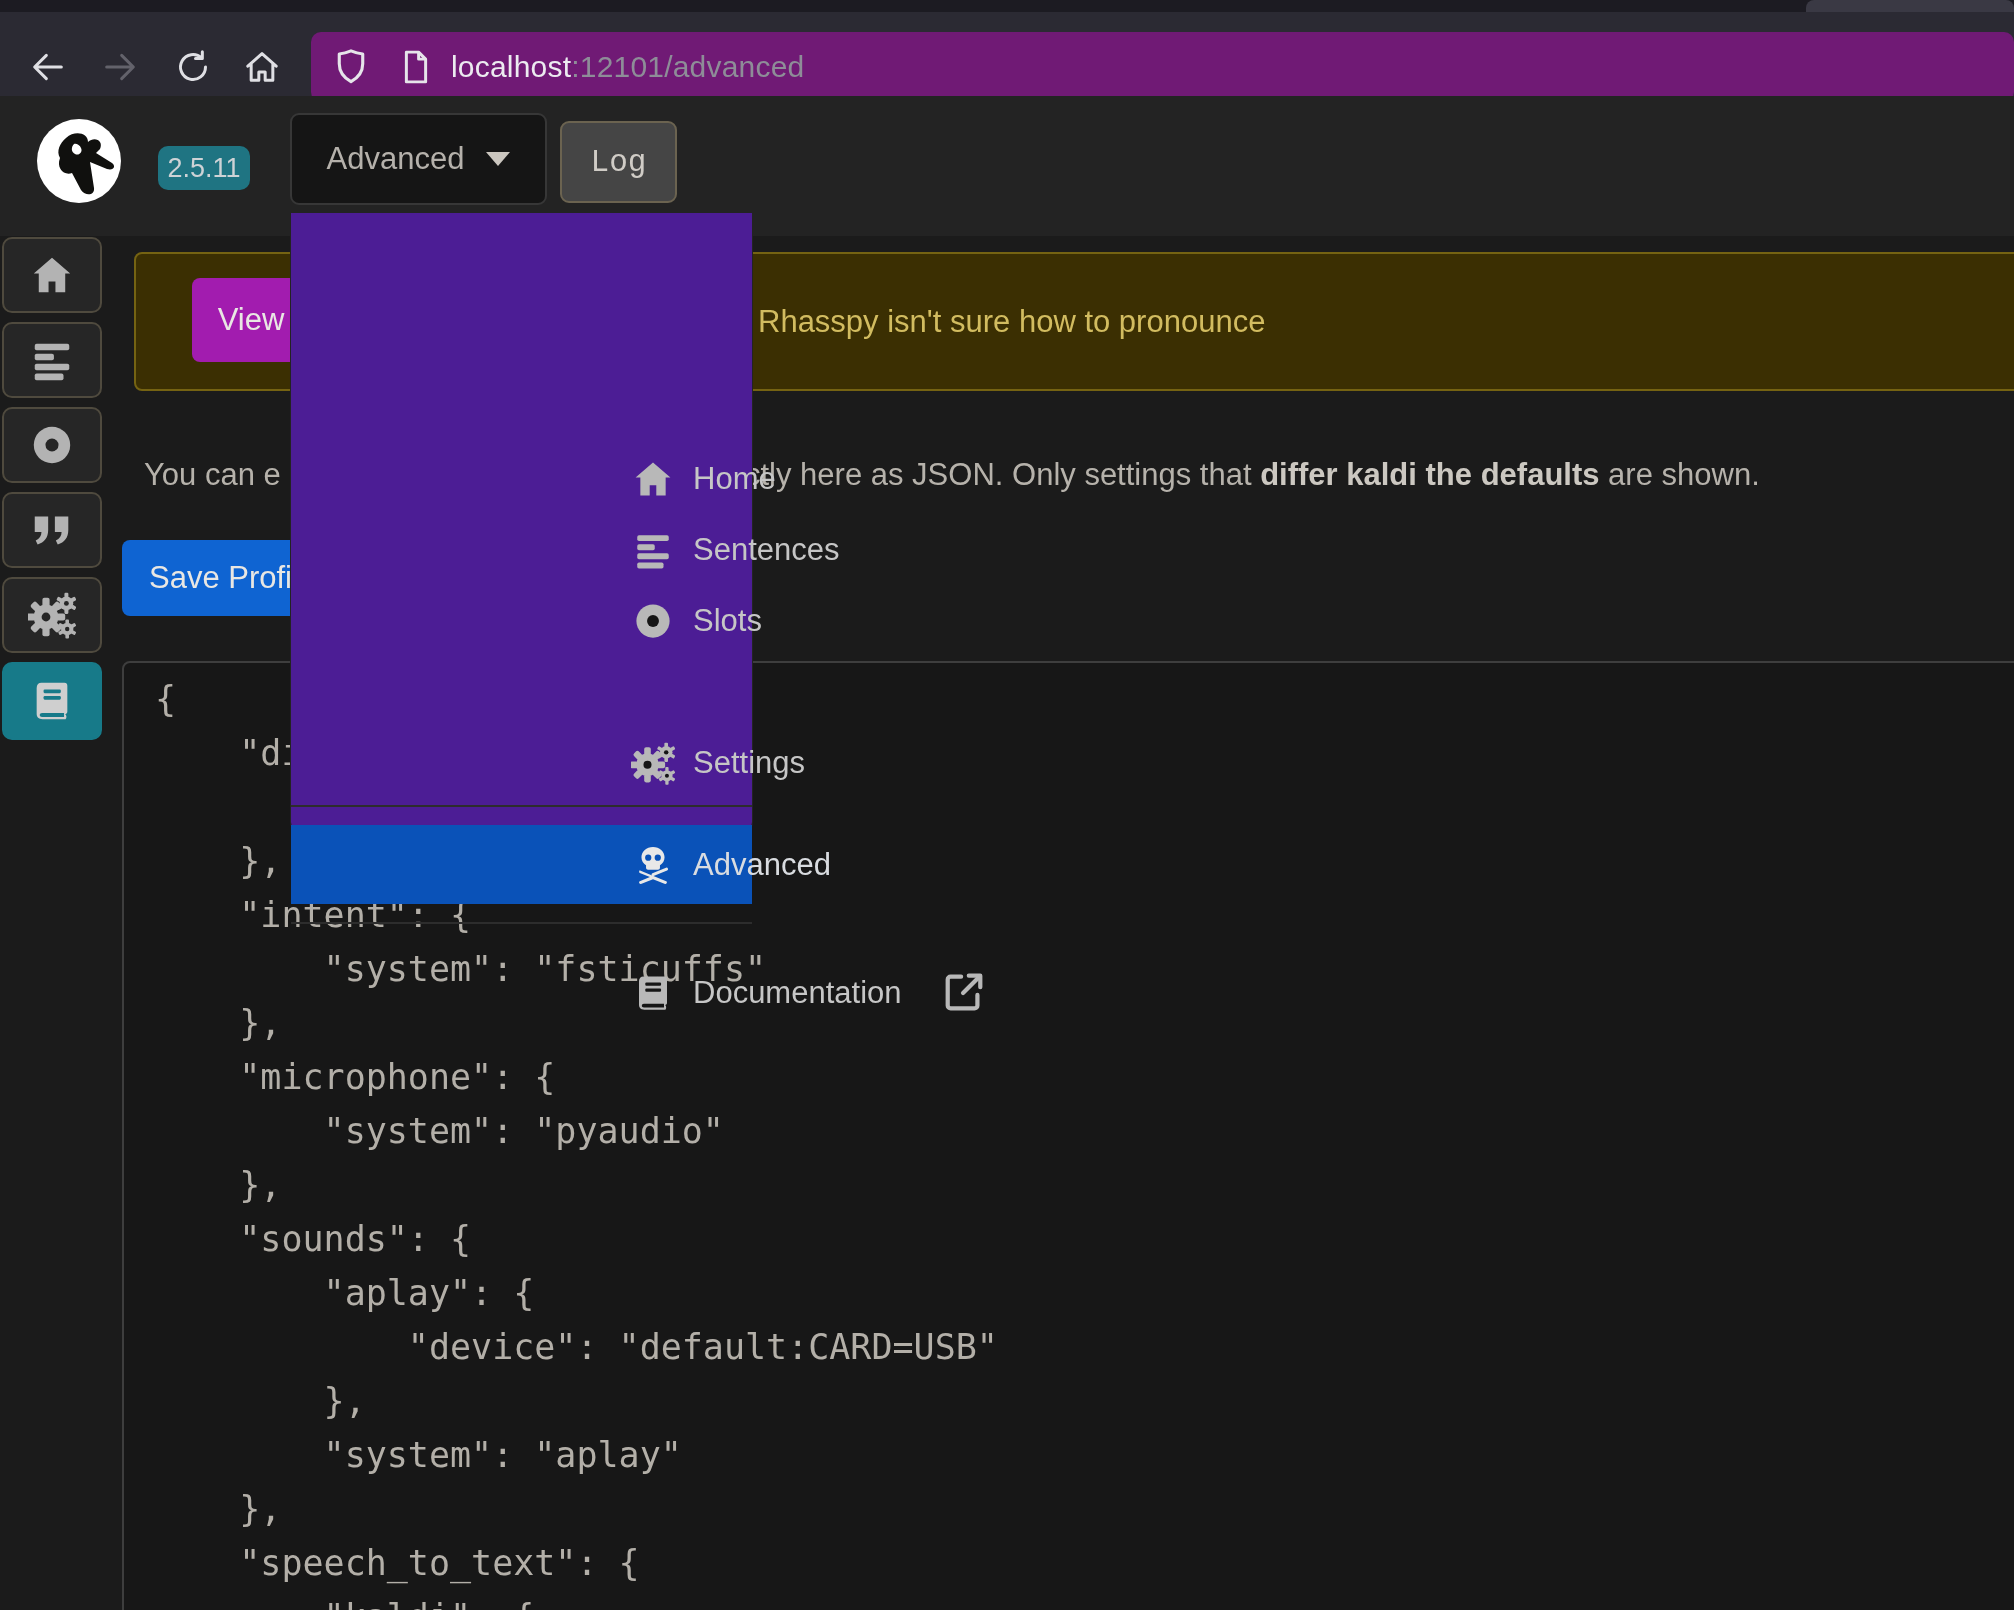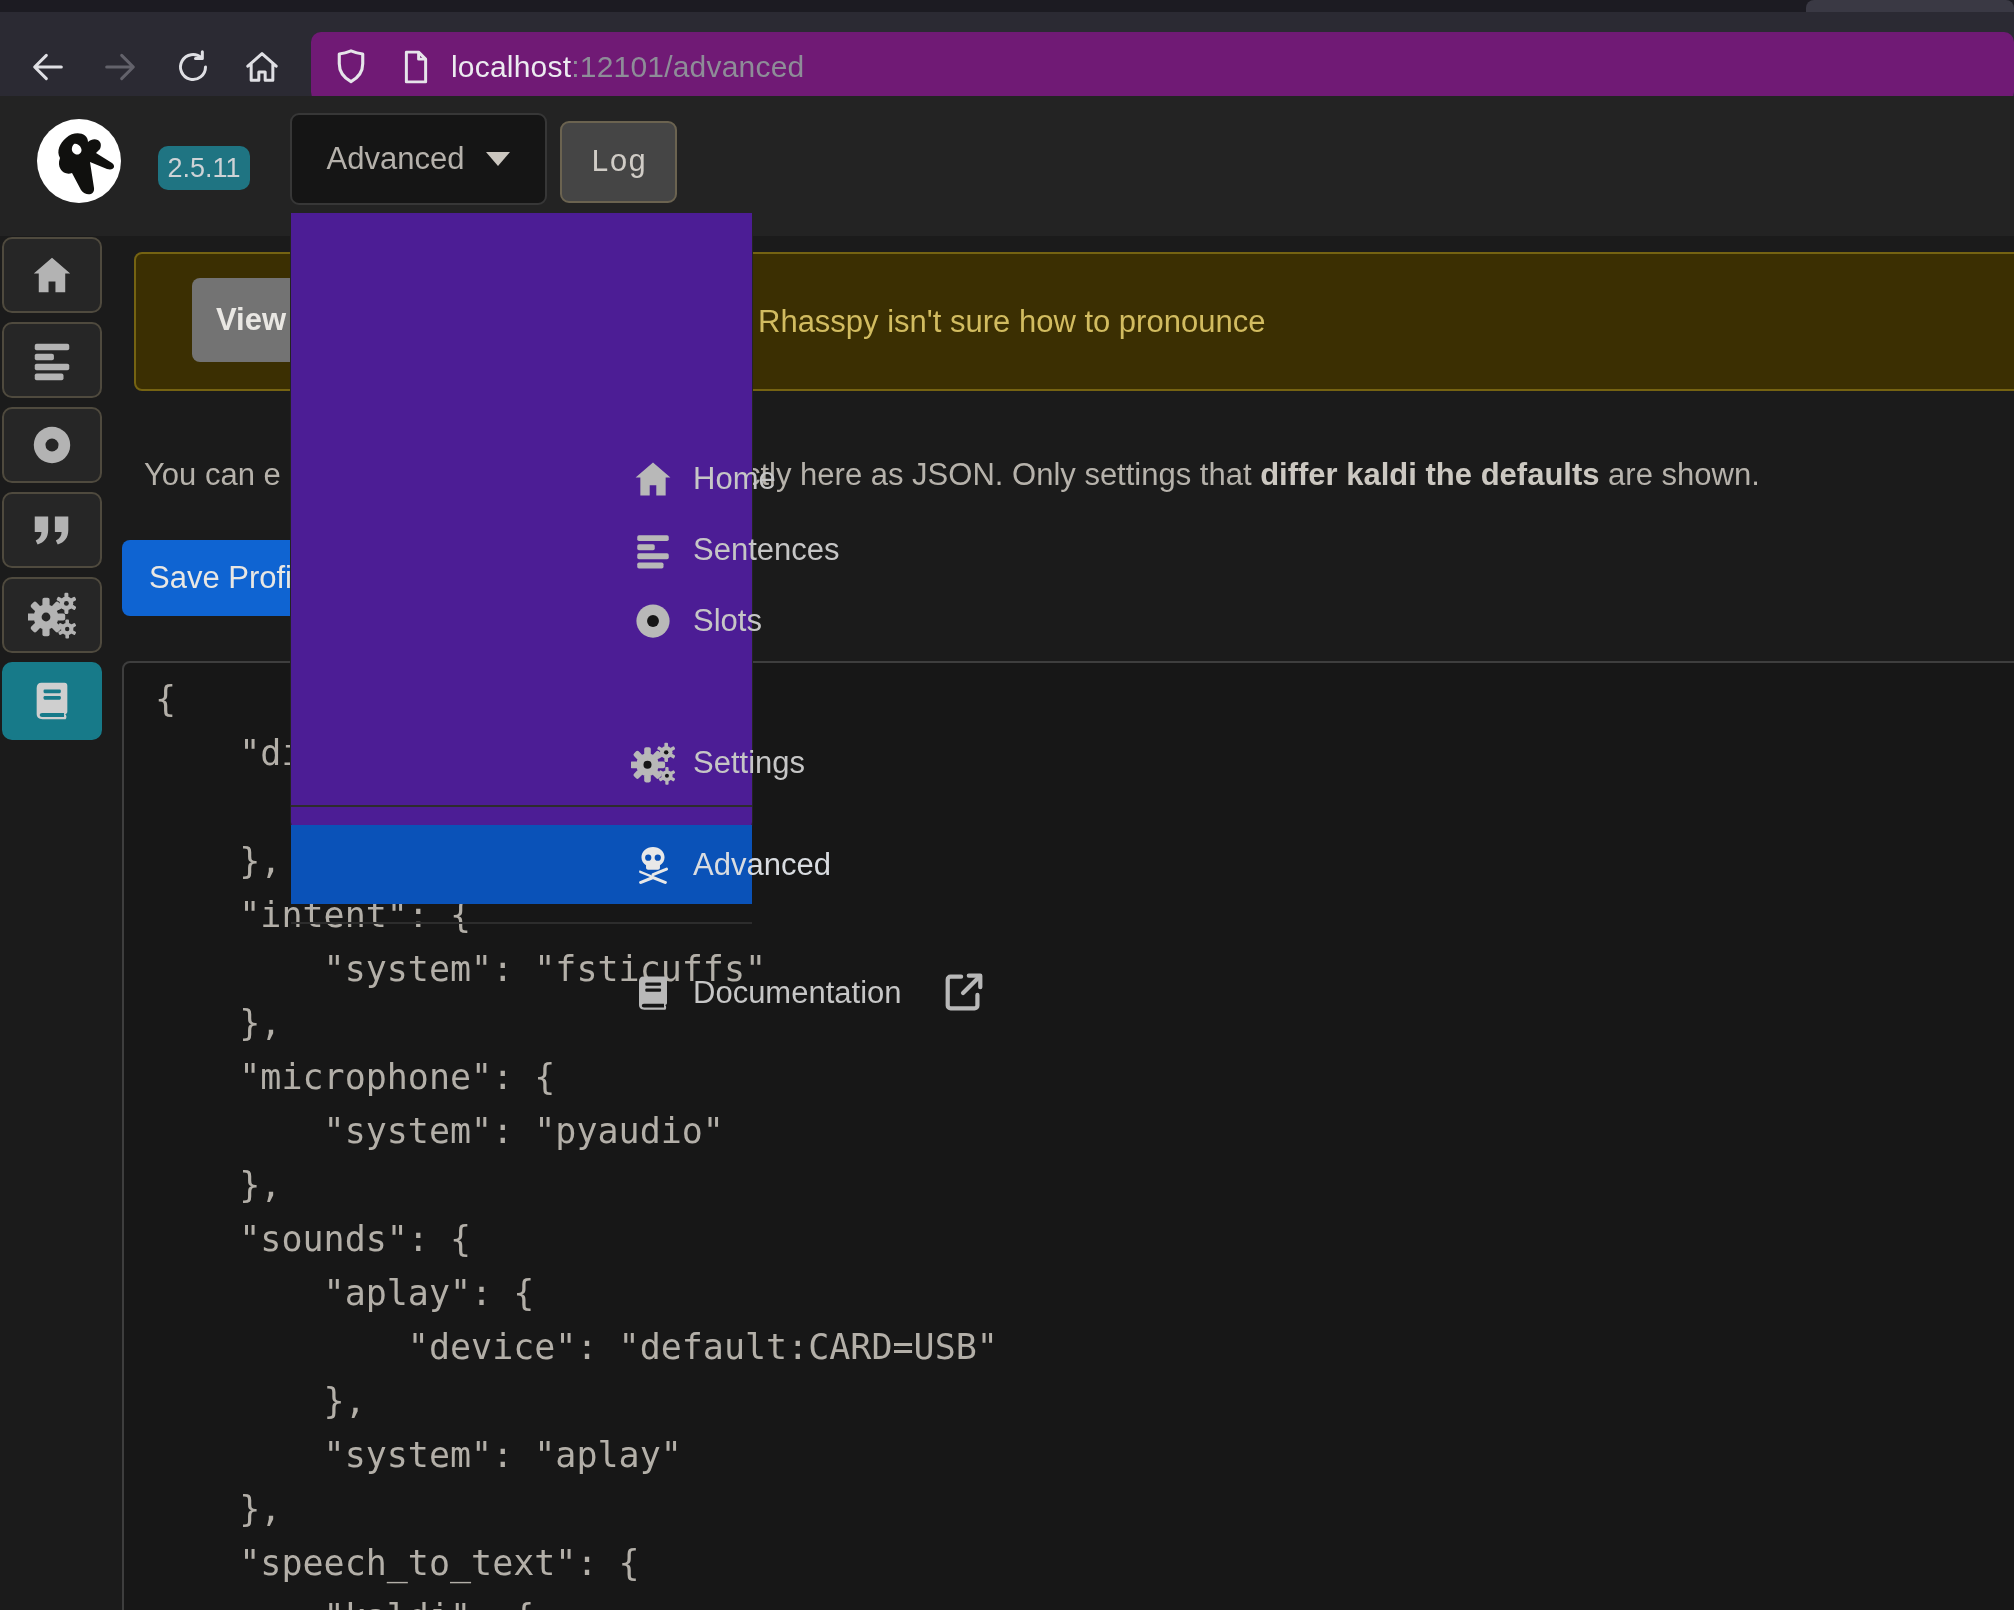--- a/index.html
+++ b/index.html
@@ -35,22 +35,22 @@
 
   
   .side-btn{left:2px;width:100px;height:76px;background:#262626;border:2px solid #4f4a3e;border-radius:10px;
     box-sizing:border-box;display:flex;align-items:center;justify-content:center;color:#b3b3b3;cursor:pointer;
     --hole:#262626;}
   .side-btn.active{background:#177a89;border-color:#177a89;color:#cfcfcf;--hole:#177a89;}
 
   
   .banner{left:134px;top:252px;width:1890px;height:139px;background:#3b2f02;border:2px solid #756312;
     border-radius:8px;box-sizing:border-box;}
-  .btn-view{left:56px;top:24px;width:118px;height:84px;background:#737373;border-radius:8px;
-    display:flex;align-items:center;justify-content:center;color:#e9e7e3;font-size:31px;cursor:pointer;font-weight:bold;}
+  .btn-view{left:56px;top:24px;width:118px;height:84px;background:#a21caf;border-radius:8px;
+    display:flex;align-items:center;justify-content:center;color:#e9e7e3;font-size:31px;cursor:pointer;}
   .banner-text{left:622px;top:0;height:135px;display:flex;align-items:center;color:#d2bc60;font-size:31px;}
 
   
   .intro{top:457px;font-size:31px;color:#b6b2ab;}
   .intro b{color:#ccc8c1;}
 
   
   .btn-save{left:122px;top:540px;width:208px;height:76px;background:#0f64d2;border-radius:8px;
     display:flex;align-items:center;color:#e9e7e3;font-size:31px;padding-left:27px;box-sizing:border-box;
     white-space:nowrap;overflow:hidden;cursor:pointer;}

